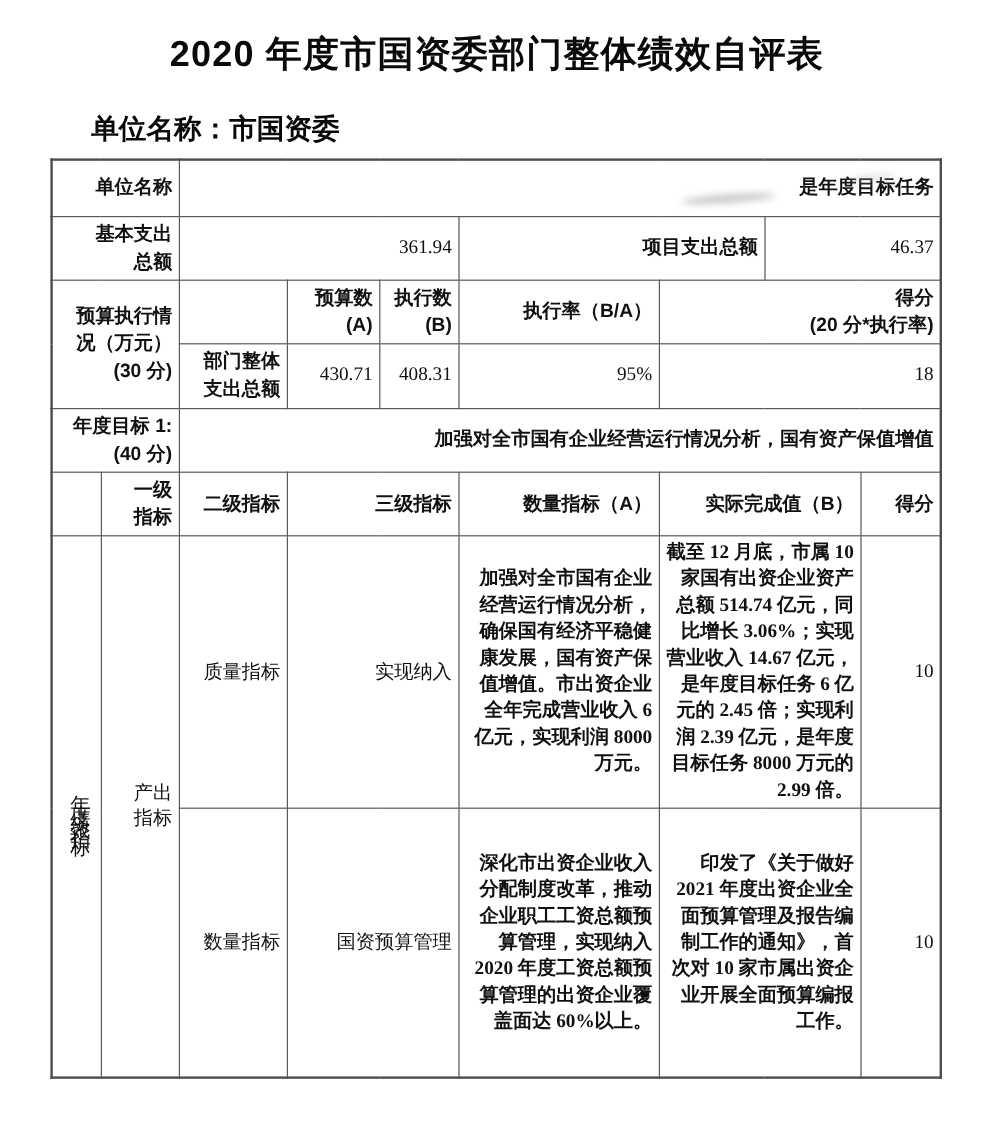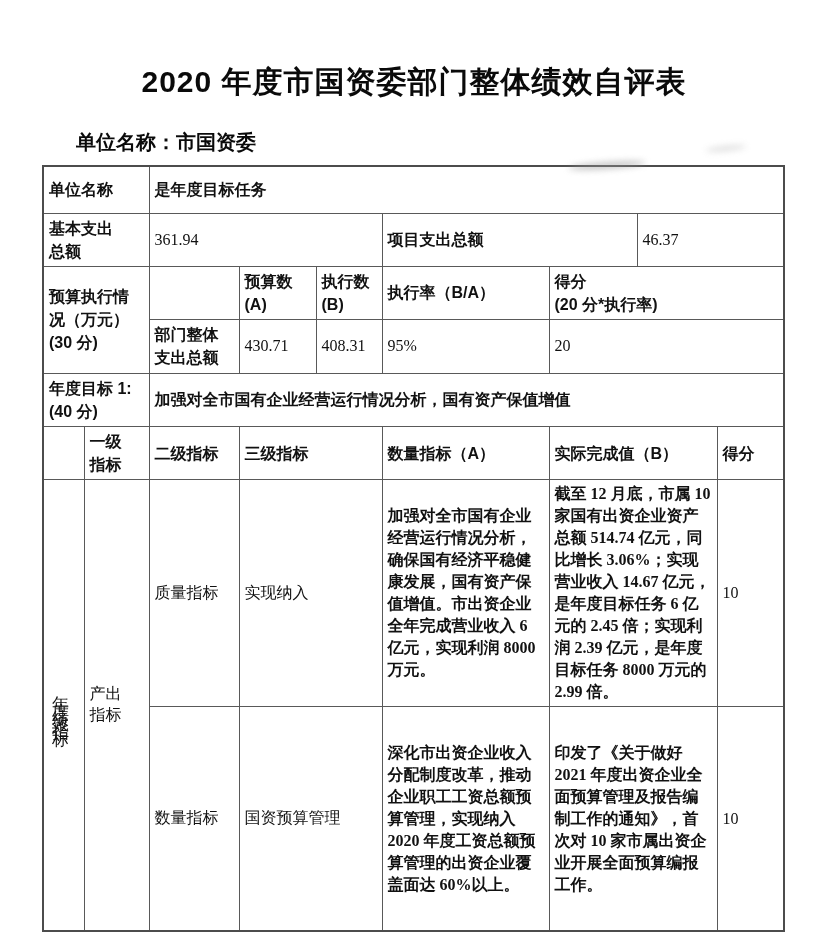--- a/index.html
+++ b/index.html
@@ -11,43 +11,43 @@
     position: relative;
     width: 828px;
     height: 939px;
     background: #ffffff;
     overflow: hidden;
     font-family: "Liberation Sans", sans-serif;
     color: #111;
   }
   .doc-title {
     margin: 0;
-    padding-top: 62px;
+    padding-top: 25px;
     text-align: center;
     font-size: 30px;
     font-weight: bold;
     letter-spacing: 1px;
     color: #0a0a0a;
   }
   .unit-line {
     margin: 26px 0 9px 76px;
-    font-size: 20px;
+    font-size: 23px;
     font-weight: bold;
     color: #0a0a0a;
   }
   table.main {
     margin-left: 42px;
     width: 741px;
     border-collapse: collapse;
     table-layout: fixed;
     border: 2px solid #4c4c4c;
   }
   table.main td {
     border: 1px solid #595959;
-    text-align: left;
+    text-align: right;
     vertical-align: middle;
     font-size: 16px;
     padding: 3px 5px;
     overflow: hidden;
   }
   td.hd { font-weight: bold; line-height: 1.45; }
   td.ml { white-space: pre-line; }
   td.num {
     font-family: "Liberation Serif", serif;
     font-weight: normal;
@@ -144,21 +144,21 @@
       <td colspan="3" class="hd ml">得分
 (20 分*执行率)</td>
     </tr>
 
     <tr style="height:46px">
       <td class="hd ml">部门整体
 支出总额</td>
       <td class="num">430.71</td>
       <td class="num">408.31</td>
       <td class="num">95%</td>
-      <td colspan="3" class="num">20</td>
+      <td colspan="3" class="num">18</td>
     </tr>
 
     <tr style="height:46px">
       <td colspan="2" class="hd ml">年度目标 1:
 (40 分)</td>
       <td colspan="7" class="hd">加强对全市国有企业经营运行情况分析，国有资产保值增值</td>
     </tr>
 
     <tr style="height:47px">
       <td></td>

